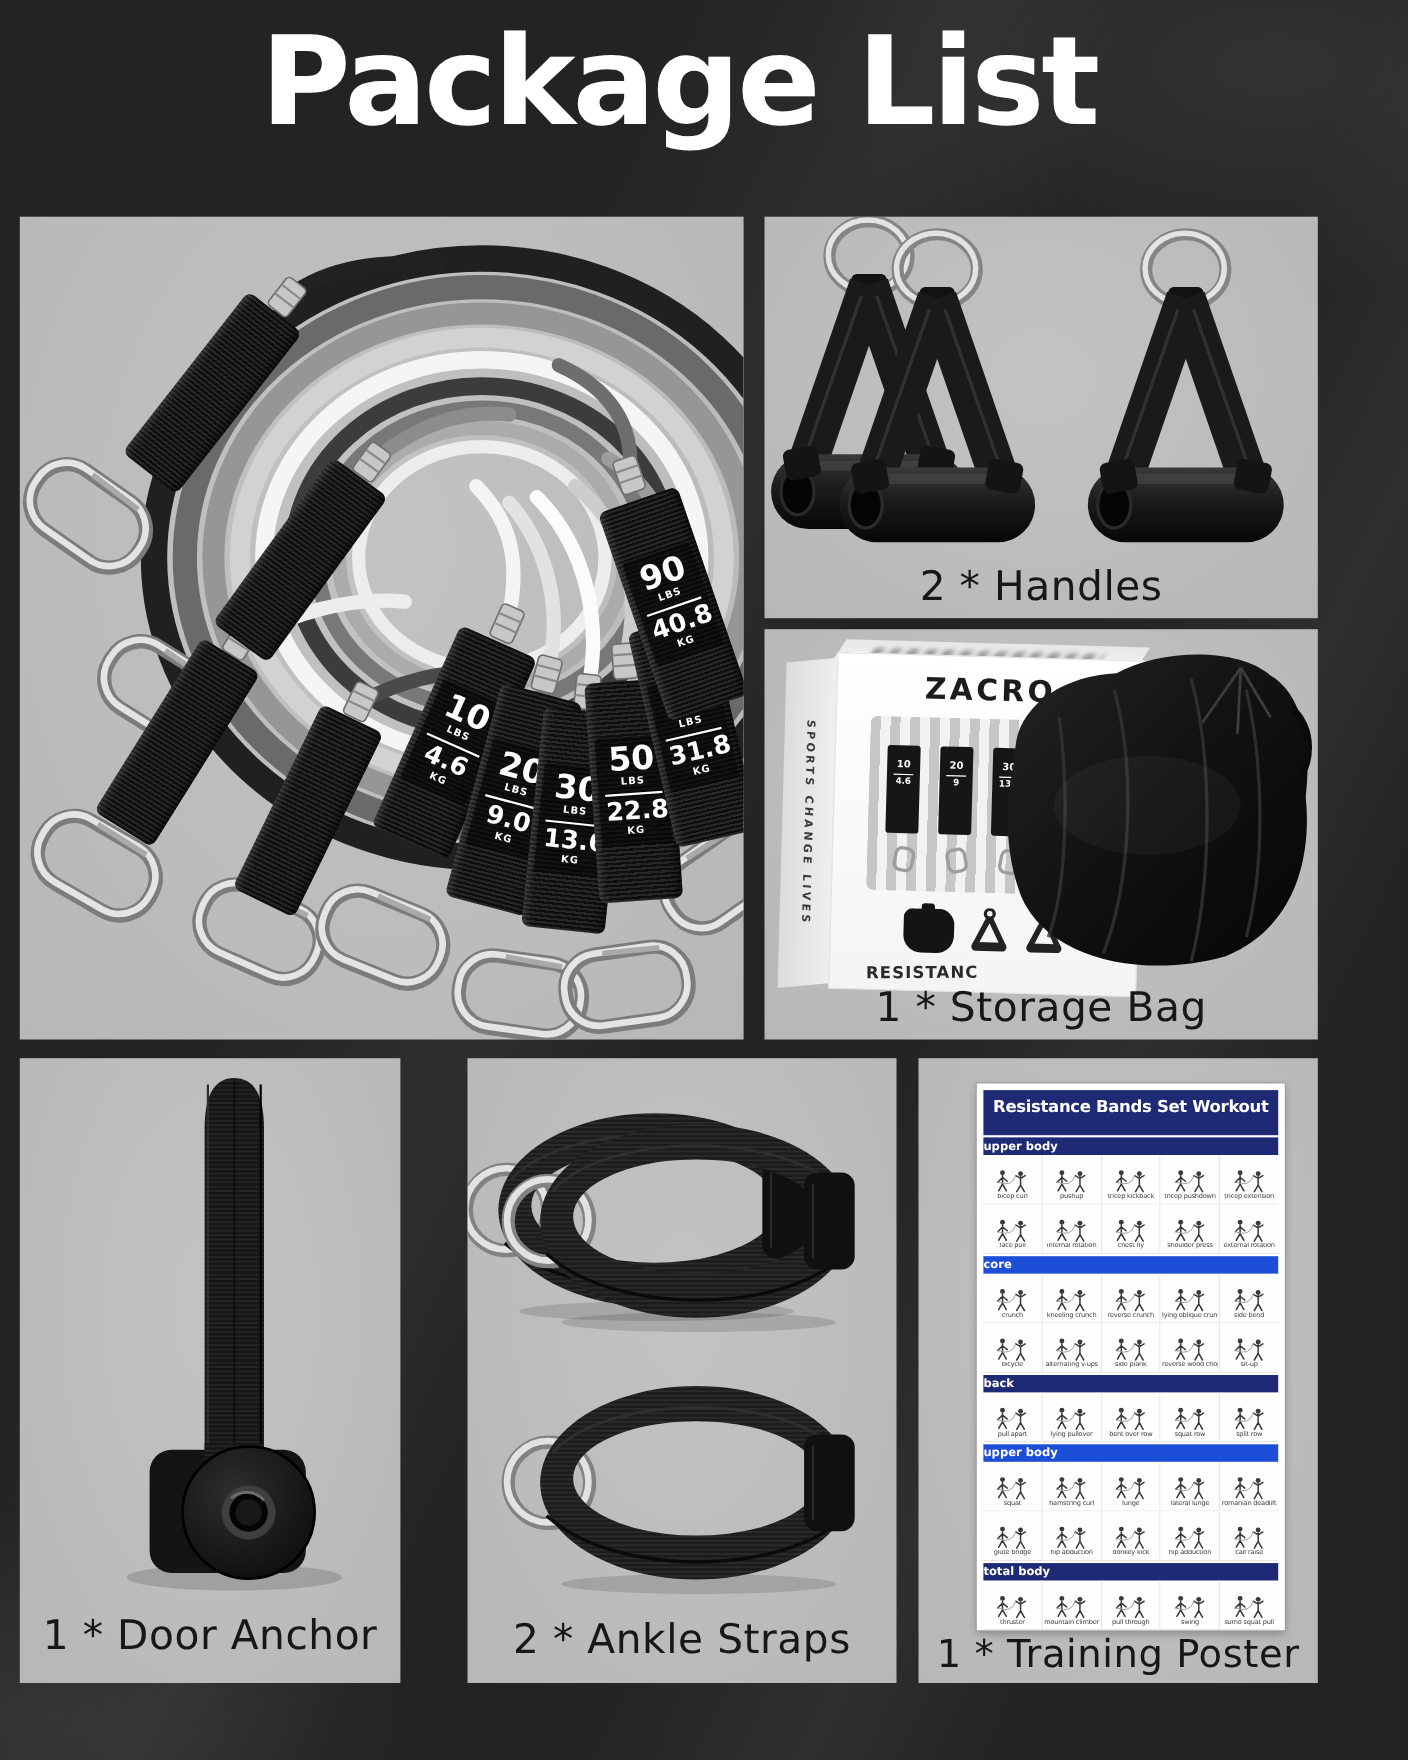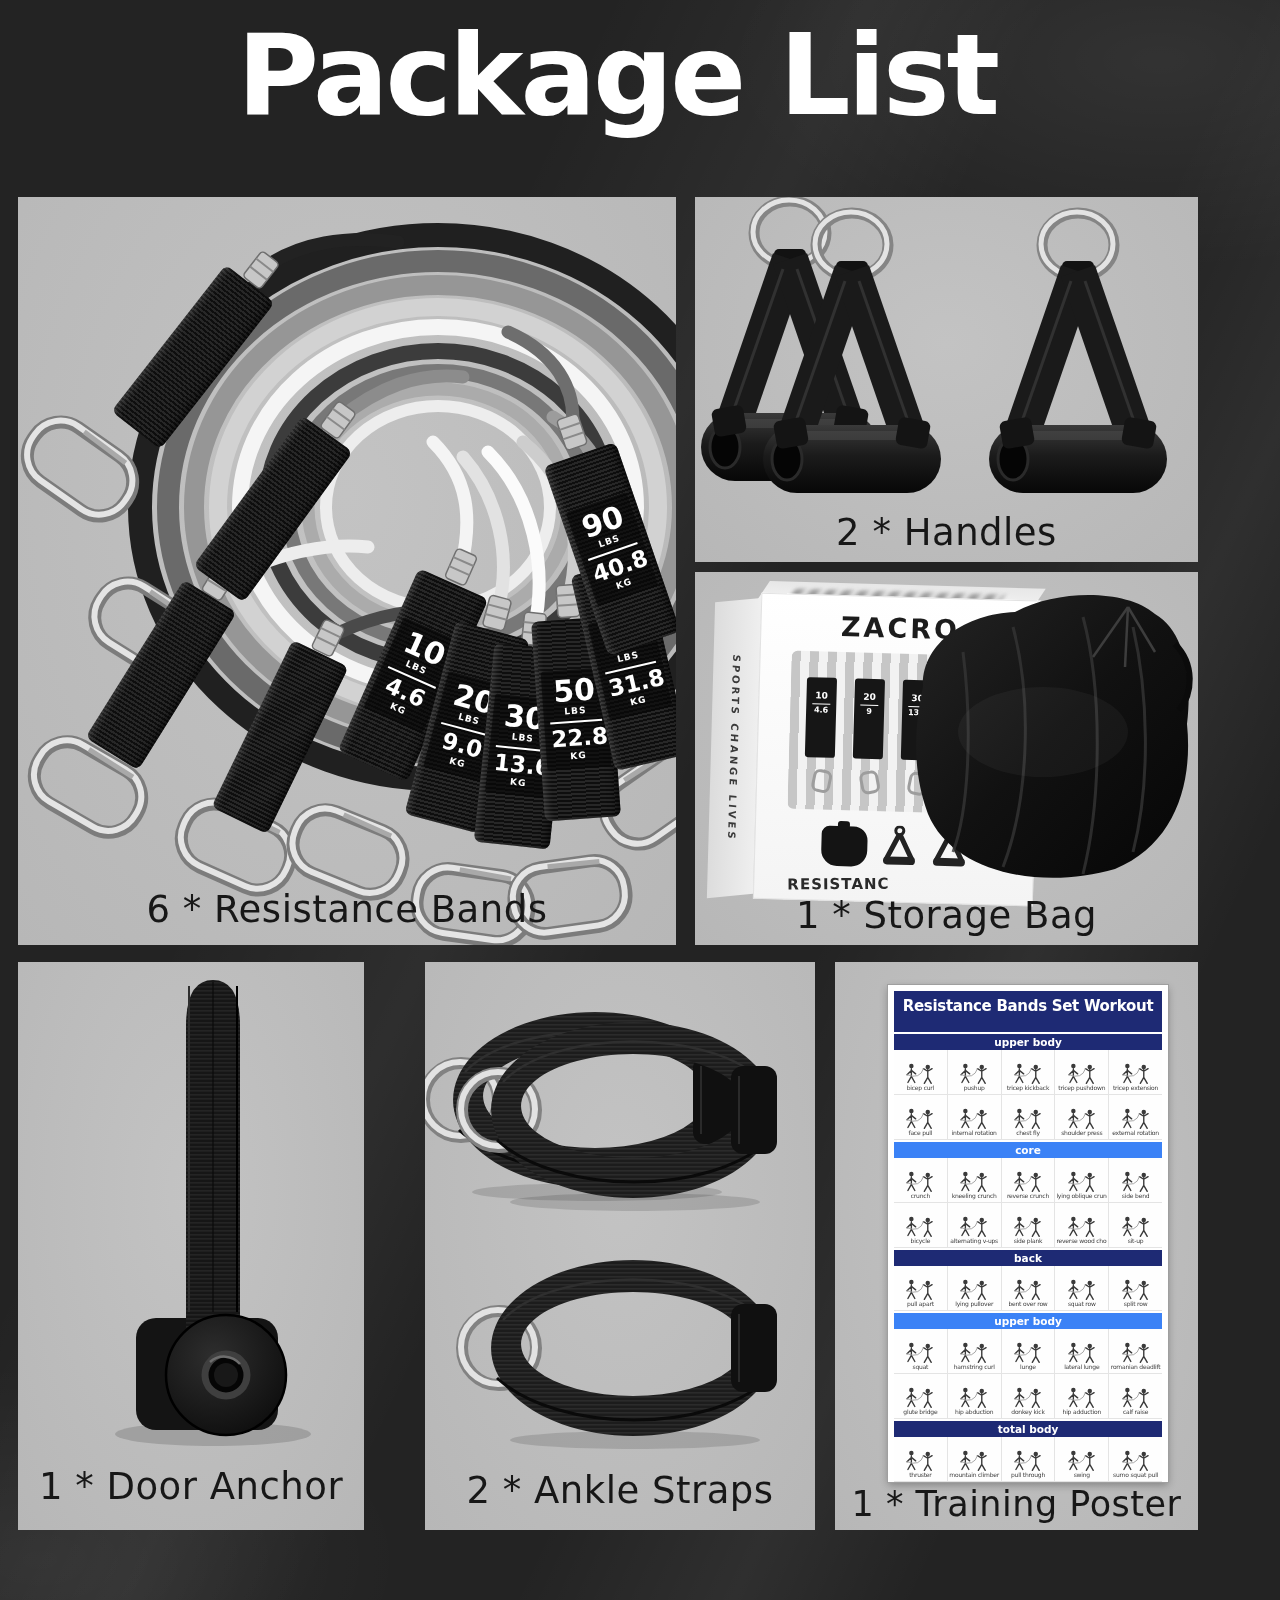--- a/index.html
+++ b/index.html
@@ -70,23 +70,23 @@
   .minibag:before{content:"";position:absolute;left:16px;top:-5px;width:12px;height:8px;background:#141414;border-radius:3px;}
   .box-bottom-text{position:absolute;left:34px;bottom:8px;font-size:15px;font-weight:bold;letter-spacing:1px;color:#2a2a2a;transform:rotate(-2deg);}
   .bag-svg{position:absolute;left:198px;top:10px;}
 
   
   .poster{
     position:absolute;left:53px;top:23px;width:280px;height:497px;background:#fff;
     padding:6px;box-sizing:border-box;box-shadow:0 0 0 1px #9f9f9f,0 3px 8px rgba(0,0,0,.3);
   }
   .pt{background:#1e2a74;color:#fff;font-weight:bold;font-size:15px;text-align:center;padding:6px 0 17px;letter-spacing:-.3px;}
-  .psec{margin-top:2px;color:#fff;font-weight:bold;font-size:10.5px;text-align:center;padding:2px 0;}
+  .psec{margin-top:2px;color:#fff;font-weight:bold;font-size:10.5px;padding:2px 0;}
   .psec.navy{background:#1e2a74;}
-  .psec.gray{background:#3b82f6;}
+  .psec.gray{background:#1d4ed8;}
   .prow{display:flex;border-bottom:1px solid #e4e4e4;}
   .pcell{flex:1;border-right:1px solid #e4e4e4;height:44px;box-sizing:border-box;
     display:flex;flex-direction:column;align-items:center;justify-content:flex-end;
     padding:2px 1px 2px;background:#fefefe;overflow:hidden;}
   .pcell:last-child{border-right:none;}
   .fig{width:38px;height:24px;flex:0 0 auto;}
   .plbl{font-size:6px;color:#3d3d3d;line-height:1.1;text-align:center;width:100%;white-space:nowrap;overflow:hidden;letter-spacing:-.2px;}
 
   .handles-art,.anchor-art,.ankle-art{position:absolute;left:0;top:0;}
 </style>
@@ -210,21 +210,20 @@
               <div class="kgnum">40.8</div>
               <div class="unit">KG</div>
             </div>
           </div>
           <div class="sleeve plain" style="left: 144px; top: 67px; transform: rotate(38deg);"></div>
           <div class="sleeve plain" style="left: 224px; top: 219px; transform: rotate(36deg);"></div>
           <div class="sleeve plain" style="left: 112px; top: 385px; transform: rotate(32deg);"></div>
           <div class="sleeve plain" style="left: 231px; top: 447px; transform: rotate(26deg);"></div>
         </div>
     </div>
-    <div class="caption" style="bottom:14px;">6 * Resistance Bands</div>
   </section>
 
   <section class="panel handles-panel">
     <svg class="handles-art" width="503" height="330" viewBox="0 0 503 330">
       <defs>
         <linearGradient id="foamG" x1="0" y1="0" x2="0" y2="1">
           <stop offset="0" stop-color="#3a3a3a"></stop>
             <stop offset=".45" stop-color="#1b1b1b"></stop>
             <stop offset="1" stop-color="#070707"></stop>
         </linearGradient>

